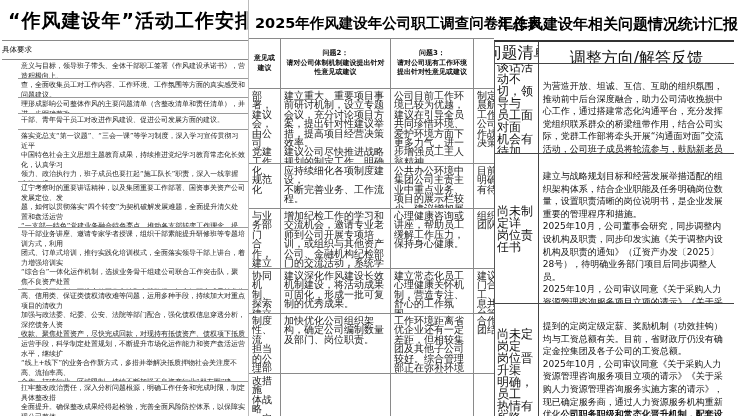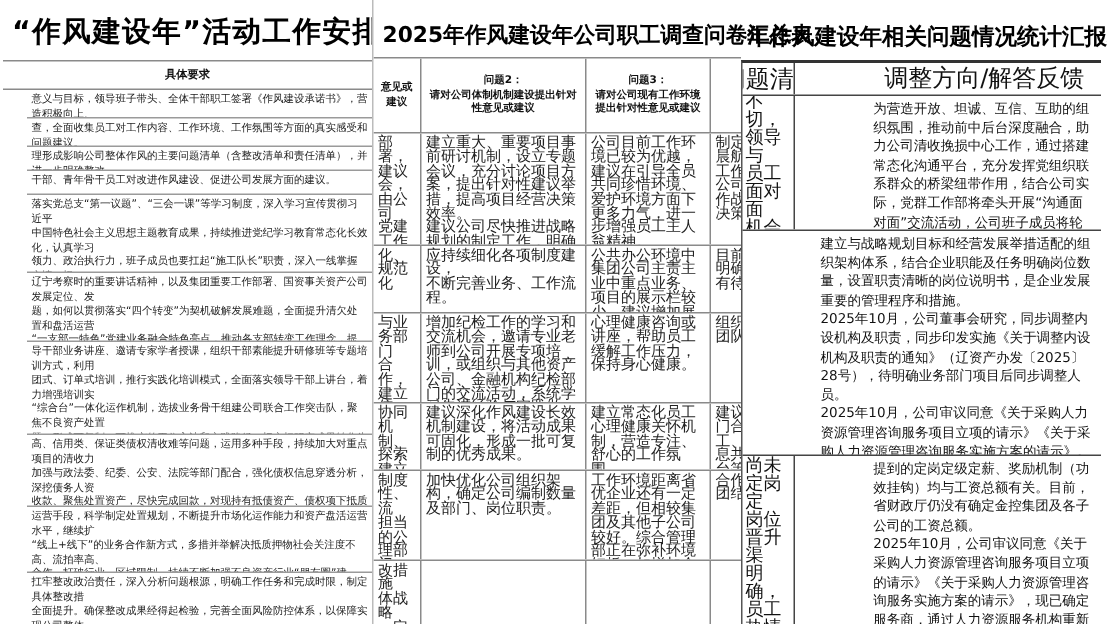--- a/index.html
+++ b/index.html
@@ -8,21 +8,21 @@
   .panel { position:absolute; background:#fff; overflow:hidden; }
   .pre { white-space:pre-line; }
 
   
   #left-doc { left:0; top:0; width:248px; height:416px; z-index:1; }
   #left-title { font-size:19px; font-weight:bold; color:#000; padding:8px 0 0 8px;
     white-space:nowrap; letter-spacing:1px; }
   #left-table { position:absolute; left:2px; right:0; top:40px; border-top:1px solid #8a8a8a; }
   .lrow { border-bottom:1px solid #9a9a9a; padding:2px 3px; font-size:7px;
     line-height:9.6px; overflow:hidden; white-space:pre-line; color:#222;margin-left:16px; }
-  #left-header { text-align:center; font-size:7.5px; font-weight:bold; padding:4px 0;
+  #left-header { font-size:7.5px; font-weight:normal; padding:4px 0;
     border-bottom:1px solid #8a8a8a; color:#111; }
   .lh1{height:19px}.lh2{height:19px}.lh3{height:16px}.lh4{height:16px}
   .lh5{height:52px}.lh6{height:46px}.lh7{height:62px}.lh8{height:48px}
   .lh9{height:44px}.lh10{height:54px}
 
   
   #mid-doc { left:248px; top:0; width:290px; height:416px; z-index:2; border-left:1px solid #bbb; }
   #mid-table { position:absolute; left:0; top:38px; width:290px; }
   .mrow { display:flex; border-bottom:1px solid #8a8a8a; overflow:hidden; }
   .mcell { border-right:1px solid #8a8a8a; padding:2px 3px; font-size:10px;
@@ -41,22 +41,22 @@
     font-weight:bold; color:#000; white-space:nowrap; overflow:hidden; width:240px; }
 
   
   #right-doc { left:494px; top:0; width:246px; height:416px; z-index:3; }
   #right-table { position:absolute; left:0; top:40px; width:240px;
     border-top:2px solid #333; border-left:1px solid #555; }
   .rrow { display:flex; border-bottom:1px solid #444; overflow:hidden; }
   .rq { width:44px; border-right:1px solid #444; font-size:12px; line-height:12px;
     color:#111; display:flex; align-items:center; overflow:hidden; white-space:pre-line;
     padding:1px 0 1px 2px; }
-  .ra { width:196px; font-size:9px; line-height:12.6px; padding:3px 4px; color:#111;
-    overflow:hidden; white-space:pre-line;margin-left:48px; }
+  .ra { width:196px; font-size:9px; line-height:12.6px; padding:16px 4px; color:#111;
+    overflow:hidden; white-space:pre-line; }
   .rhead { height:22px; }
   .rhead .rq, .rhead .ra { font-weight:normal; font-size:16px; align-items:center;
     justify-content:center; display:flex; text-align:center; white-space:nowrap; }
   .rr1{height:90px}.rr2{height:150px}.rr3{height:144px}
   .bold { font-weight:bold; }
 </style>
 </head>
 <body>
 
 <div class="panel" id="left-doc">
@@ -187,20 +187,22 @@
       <div class="ra">调整方向/解答反馈</div>
     </div>
     <div class="rrow rr1">
       <div class="rq">谈话活动不
 切，领导与
 员工面对面
 机会有待加</div>
       <div class="ra">为营造开放、坦诚、互信、互助的组织氛围，推动前中后台深度融合，助力公司清收挽损中心工作，通过搭建常态化沟通平台，充分发挥党组织联系群众的桥梁纽带作用，结合公司实际，党群工作部将牵头开展“沟通面对面”交流活动，公司班子成员将轮流参与，鼓励新老员工大胆发言，在交流中增强团队意识、公司员工主人翁意识。</div>
     </div>
     <div class="rrow rr2">
+      <div class="rq">尚未制定详
+岗位责任书</div>
       <div class="ra"><span>建立与战略规划目标和经营发展举措适配的组织架构体系，结合企业职能及任务明确岗位数量，设置职责清晰的岗位说明书，是企业发展重要的管理程序和措施。
 2025年10月，公司董事会研究，同步调整内设机构及职责，同步印发实施《关于调整内设机构及职责的通知》（辽资产办发〔2025〕28号），待明确业务部门项目后同步调整人员。
 2025年10月，公司审议同意《关于采购人力资源管理咨询服务项目立项的请示》《关于采购人力资源管理咨询服务实施方案的请示》。</span></div>
     </div>
     <div class="rrow rr3">
       <div class="rq">尚未定岗定
 岗位晋升渠
 明确，员工
 热情有所降</div>
       <div class="ra"><span>提到的定岗定级定薪、奖励机制（功效挂钩）均与工资总额有关。目前，省财政厅仍没有确定金控集团及各子公司的工资总额。

